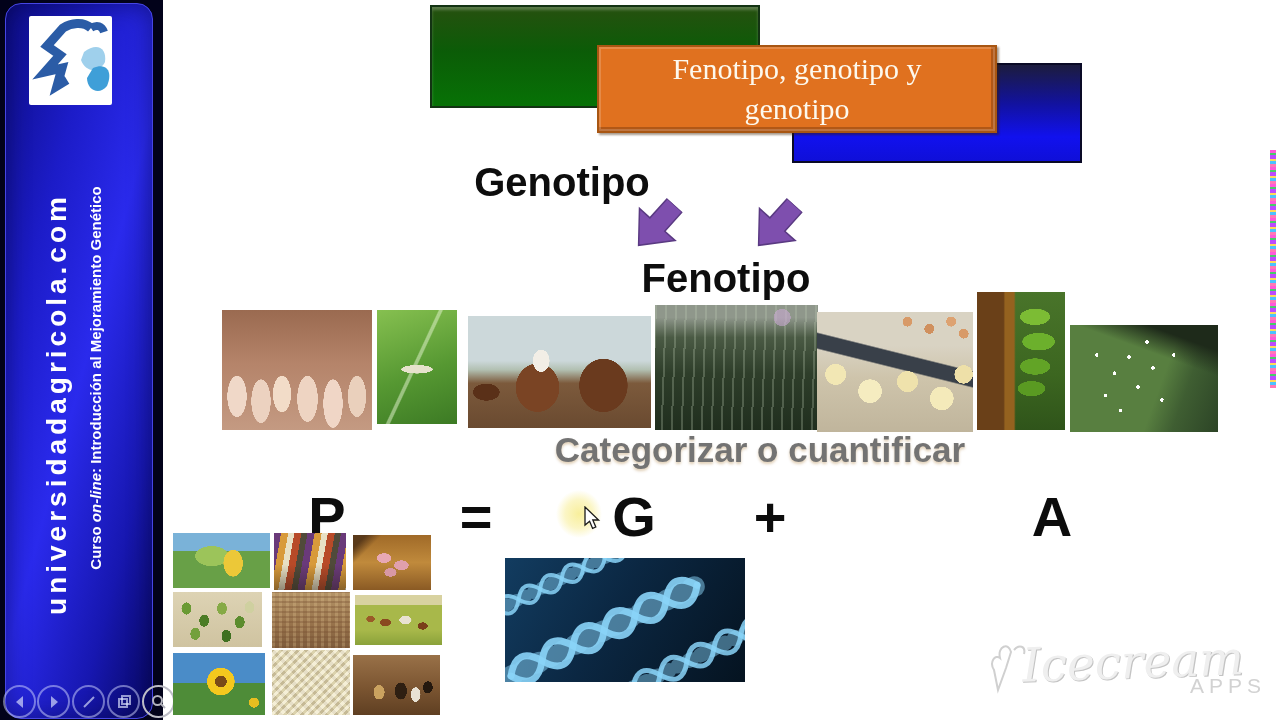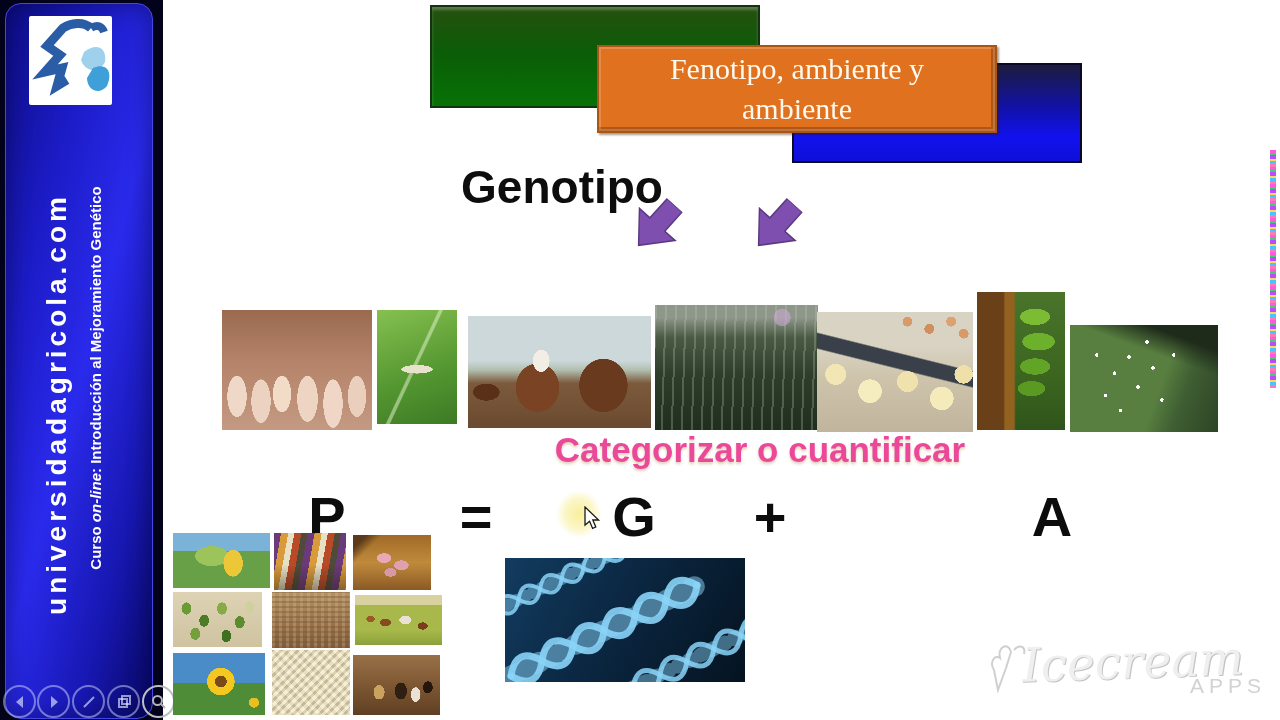--- a/index.html
+++ b/index.html
@@ -33,21 +33,21 @@
     border:2px solid #133313;box-shadow:inset 0 3px 3px rgba(255,255,255,.25);box-sizing:border-box;}
   #blue-box{position:absolute;left:792px;top:63px;width:290px;height:100px;
     background:linear-gradient(to bottom,#1c1c3e 0%,#12129e 40%,#1111ee 75%,#0f0fd8 100%);
     border:2px solid #0a0a26;box-sizing:border-box;}
   #title-box{position:absolute;left:597px;top:45px;width:400px;height:88px;background:#e0711f;
     border:2px solid #n;border:2px solid #a85612;box-shadow:inset 0 0 0 2px rgba(255,255,255,.18),inset -4px -4px 0 rgba(90,40,5,.35),2px 2px 2px rgba(60,30,0,.45);
     box-sizing:border-box;display:flex;align-items:center;justify-content:center;text-align:center;}
   #title-text{font-family:"Liberation Serif",serif;color:#fdf9ee;font-size:30px;line-height:1.32;width:360px;}
 
   
-  .node{position:absolute;transform:translateX(-50%);color:#0d0d0d;font-weight:bold;font-size:46px;white-space:nowrap;text-align:right;}
+  .node{position:absolute;transform:translateX(-50%);color:#0d0d0d;font-weight:bold;font-size:40px;white-space:nowrap;text-align:right;}
   #node-genotipo{left:562px;top:160px;}
   #node-ambiente{left:888px;top:160px;}
   #node-fenotipo{left:726px;top:256px;}
   .arrow{position:absolute;width:56px;height:56px;transform:rotate(42deg);}
 
   
   .ph{position:absolute;}
   #ph-piglets{left:222px;top:310px;width:150px;height:120px;background:
     radial-gradient(ellipse 16px 34px at 10% 72%,#f0d8c8 0 60%,rgba(0,0,0,0) 61%),
     radial-gradient(ellipse 16px 36px at 26% 76%,#ecd2c0 0 60%,rgba(0,0,0,0) 61%),
@@ -98,21 +98,21 @@
     radial-gradient(circle 2px at 56% 40%,#fff 0 90%,rgba(0,0,0,0) 91%),
     radial-gradient(circle 2px at 62% 70%,#fff 0 90%,rgba(0,0,0,0) 91%),
     radial-gradient(circle 2px at 70% 28%,#fff 0 90%,rgba(0,0,0,0) 91%),
     radial-gradient(circle 2px at 34% 80%,#fff 0 90%,rgba(0,0,0,0) 91%),
     radial-gradient(circle 2px at 52% 16%,#fff 0 90%,rgba(0,0,0,0) 91%),
     linear-gradient(200deg,#1e2a1a 0 16%,rgba(0,0,0,0) 32%),
     linear-gradient(110deg,#587f40 0 60%,#3f5e32 75%,#2c4426 100%);}
 
   
   #caption{position:absolute;left:760px;top:430px;transform:translateX(-50%);
-    font-size:35px;font-weight:bold;color:#ec4899;white-space:nowrap;
+    font-size:35px;font-weight:bold;color:#737373;white-space:nowrap;
     text-shadow:0 2px 3px rgba(150,90,0,.30);}
   .eq{position:absolute;top:484px;transform:translateX(-50%);font-size:56px;font-weight:bold;color:#0c0c0c;}
   #eq-p{left:327px;} #eq-eq{left:476px;} #eq-g{left:634px;} #eq-plus{left:770px;} #eq-a{left:1052px;}
   #cursor-halo{position:absolute;left:556px;top:490px;width:46px;height:48px;border-radius:50%;
     background:radial-gradient(closest-side,rgba(248,238,150,.95),rgba(248,238,150,.55) 60%,rgba(248,238,150,0) 100%);}
   #mouse-cursor{position:absolute;left:584px;top:506px;}
 
   
   .cg{position:absolute;}
   #cg-corn{left:173px;top:533px;width:97px;height:55px;background:
@@ -218,30 +218,31 @@
       <svg width="18" height="18" viewBox="0 0 18 18">
           <circle class="ctl-stroke" cx="7.5" cy="7.5" r="4.5"></circle>
           <line class="ctl-stroke" x1="11" y1="11" x2="15" y2="15"></line>
         </svg>
     </button>
   </div>
 
   <div id="green-box"></div>
   <div id="blue-box"></div>
   <div id="title-box">
-    <div id="title-text">Fenotipo, ambiente y ambiente</div>
+    <div id="title-text">Fenotipo, genotipo y genotipo</div>
   </div>
 
   <div class="node" id="node-genotipo">Genotipo</div>
   <svg class="arrow" style="left:628px;top:198px;" viewBox="0 0 56 56">
     <polygon points="18,0 38,0 38,26 52,26 28,54 4,26 18,26" fill="#7e4fae" stroke="#5a3a82" stroke-width="1.5"></polygon>
   </svg>
   <svg class="arrow" style="left:748px;top:198px;" viewBox="0 0 56 56">
     <polygon points="18,0 38,0 38,26 52,26 28,54 4,26 18,26" fill="#7e4fae" stroke="#5a3a82" stroke-width="1.5"></polygon>
   </svg>
+  <div class="node" id="node-fenotipo">Fenotipo</div>
 
   <div class="ph" id="ph-piglets" title="piglets-nursing"></div>
   <div class="ph" id="ph-caterpillar" title="caterpillar-on-leaf"></div>
   <div class="ph" id="ph-cows" title="brown-cows"></div>
   <div class="ph" id="ph-maize" title="maize-field"></div>
   <div class="ph" id="ph-chicks" title="chicks-and-eggs"></div>
   <div class="ph" id="ph-bananas" title="green-bananas"></div>
   <div class="ph" id="ph-whitefly" title="leaf-with-whiteflies"></div>
 
   <div id="caption">Categorizar o cuantificar</div>

